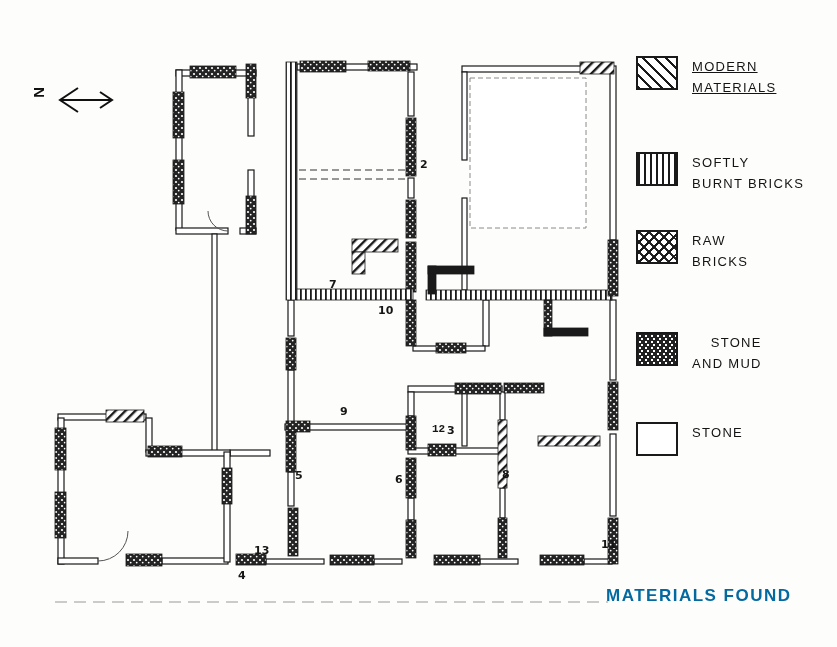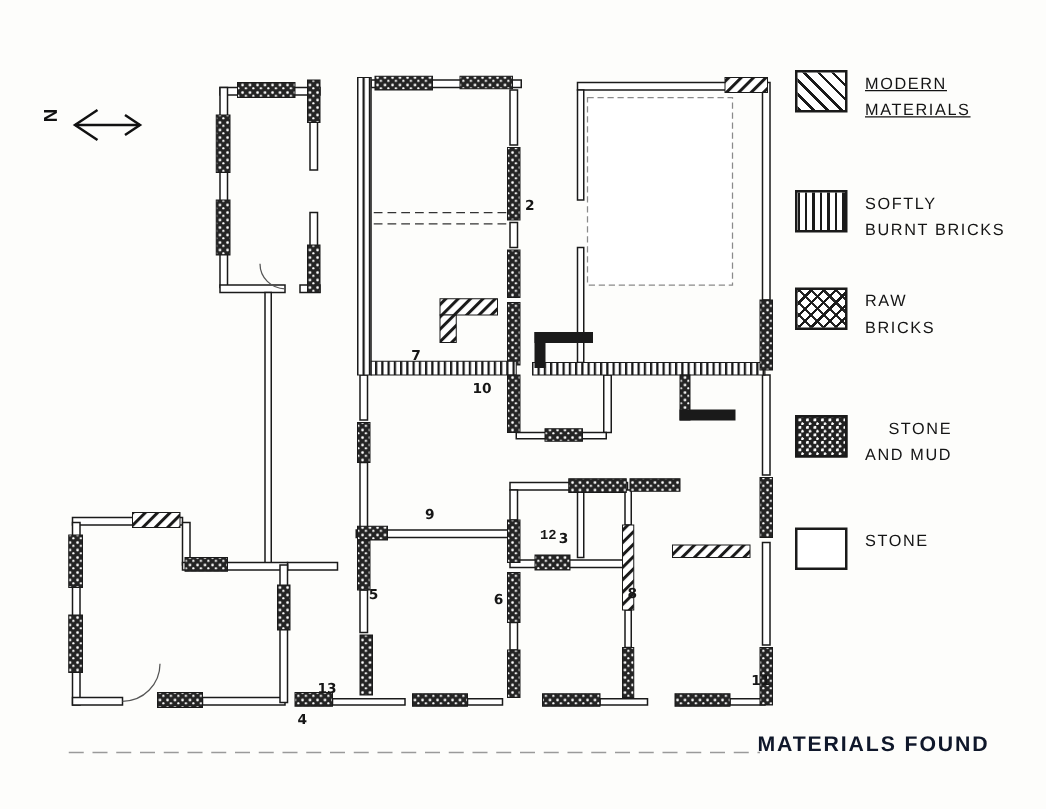--- a/index.html
+++ b/index.html
@@ -31,21 +31,21 @@
 
   
   .plan-num {
     position:absolute; font-family:"DejaVu Sans", sans-serif;
     font-size:11px; font-weight:bold; color:#161616;
   }
 
   
   .materials-title {
     position:absolute; left:606px; top:586px;
-    font-size:17px; font-weight:bold; letter-spacing:1.5px; color:#0f172a; white-space:nowrap;
+    font-size:17px; font-weight:bold; letter-spacing:1.5px; color:#0369a1; white-space:nowrap;
   }
   .north-label {
     position:absolute; left:34px; top:84px;
     font-size:15px; font-weight:bold; transform:rotate(90deg); color:#111;
   }
 </style>
 </head>
 <body>
 
 <div class="page">

